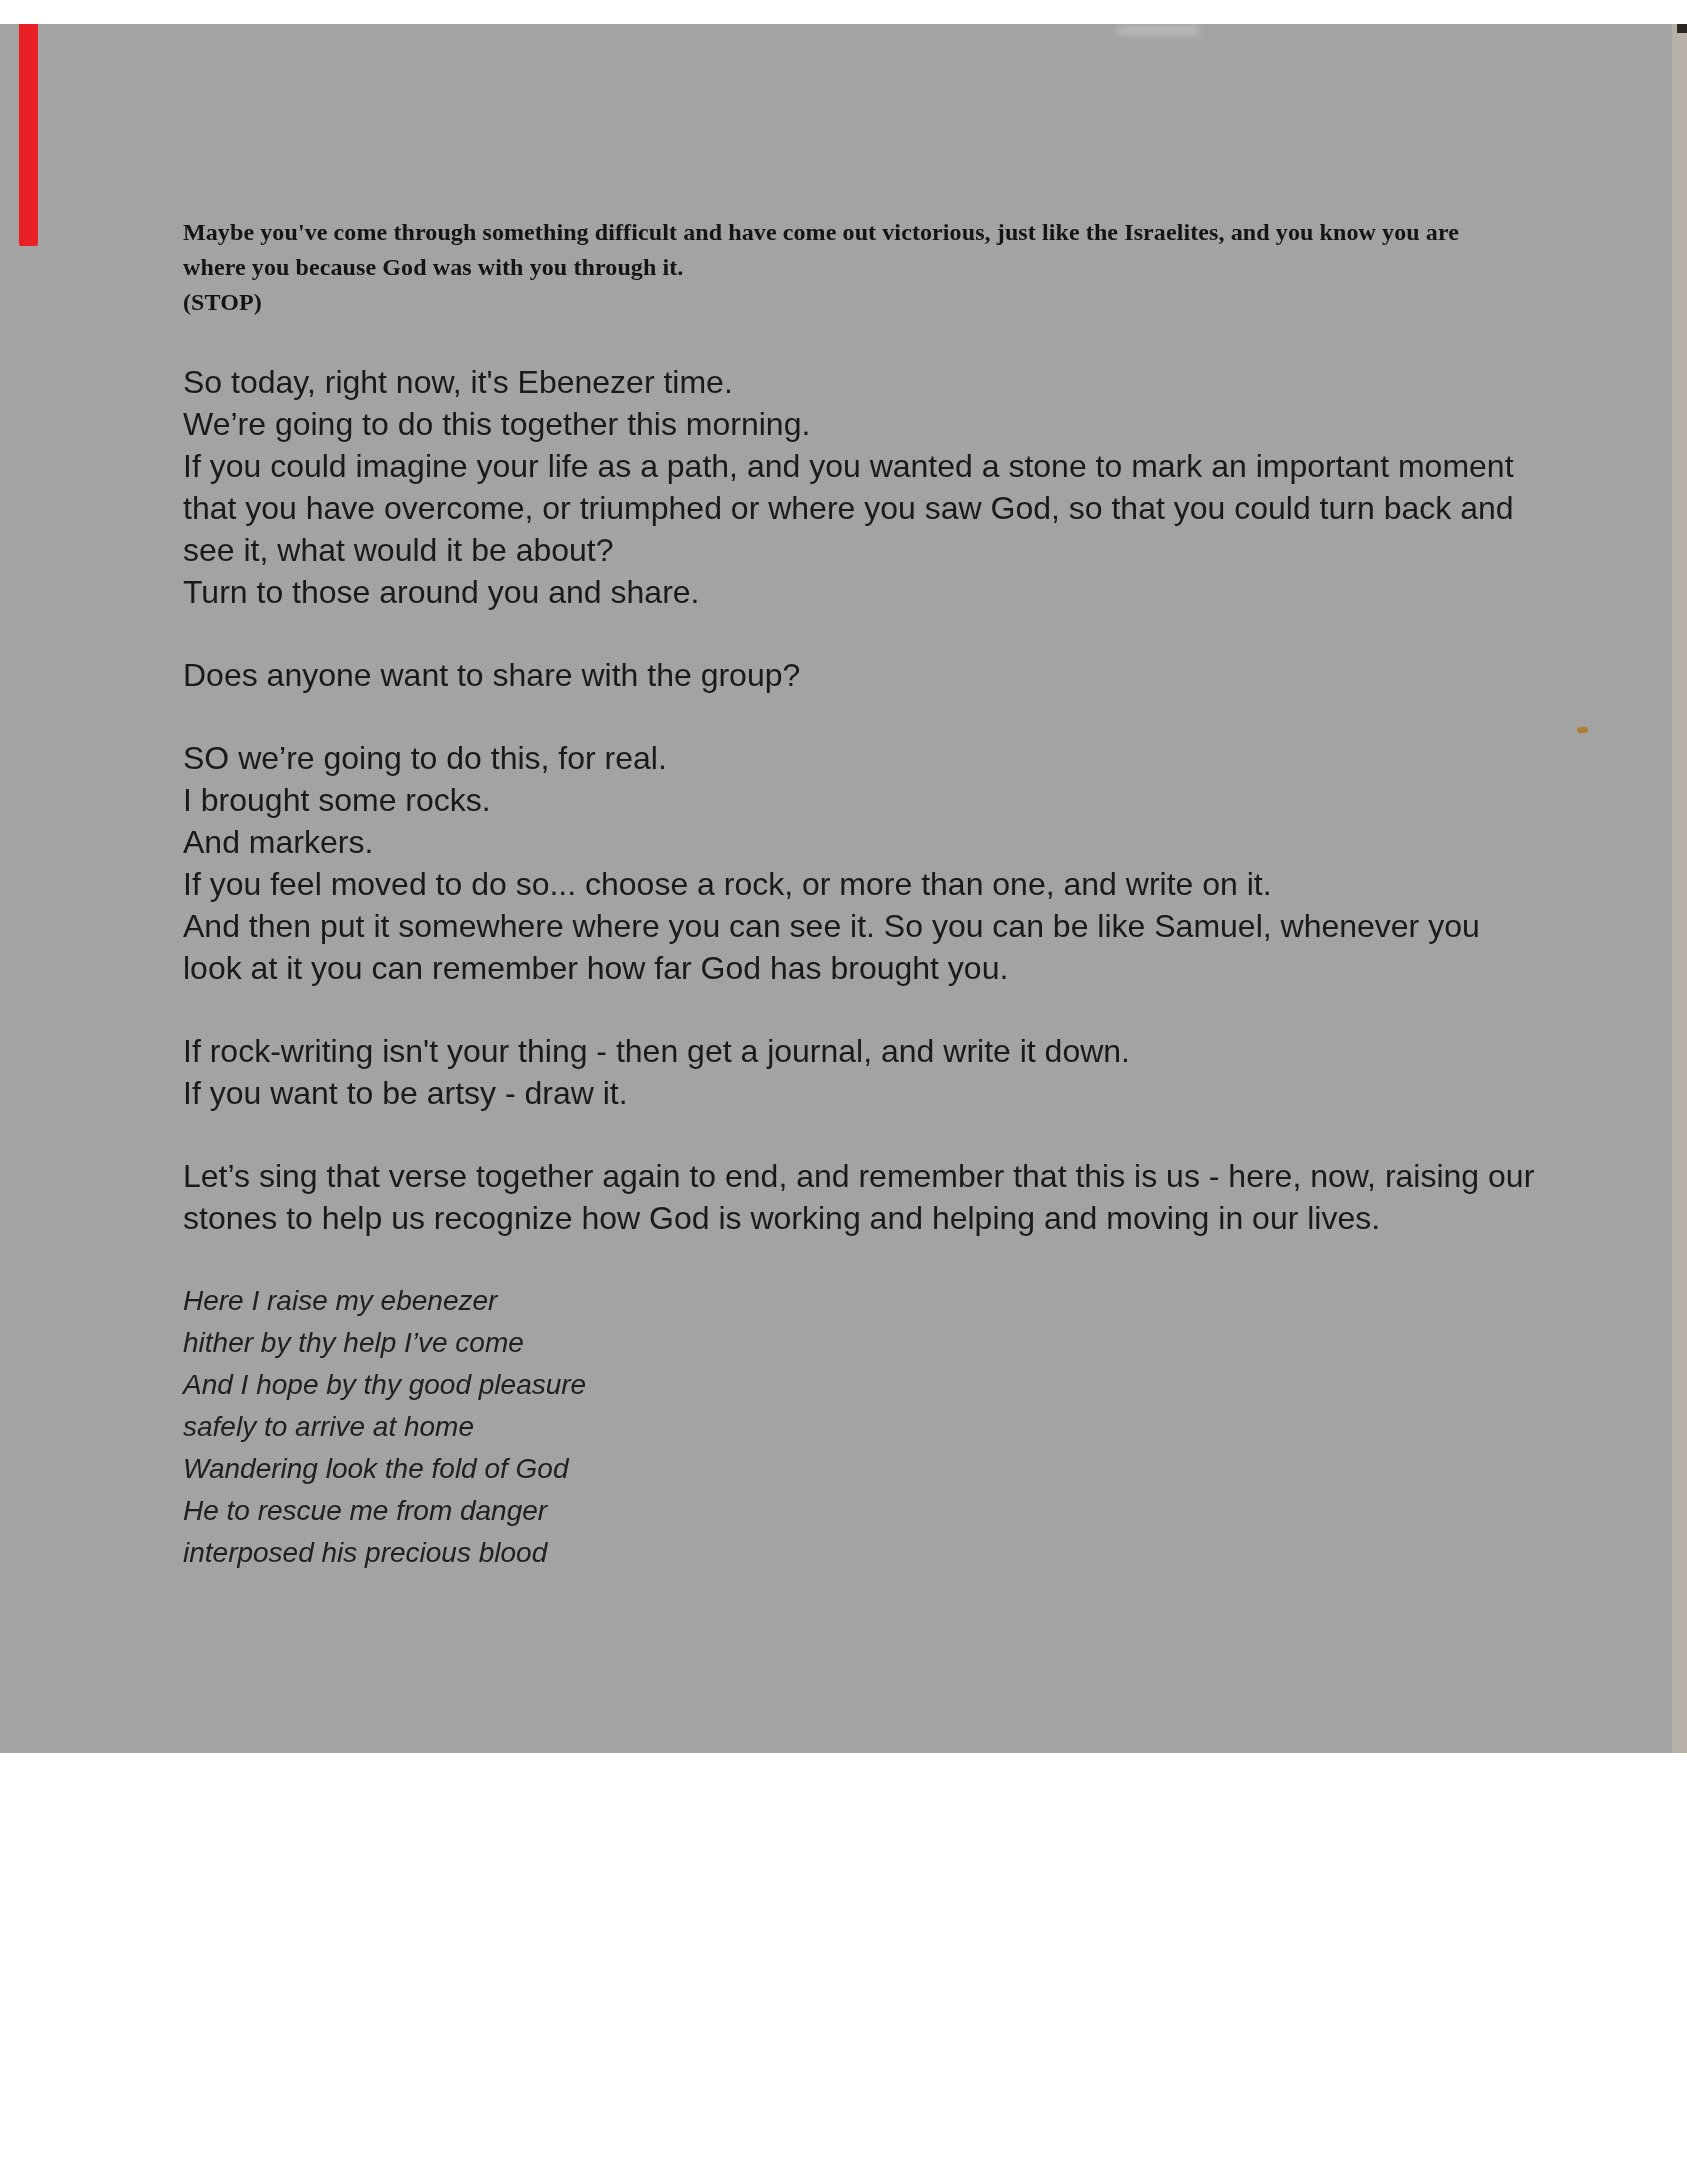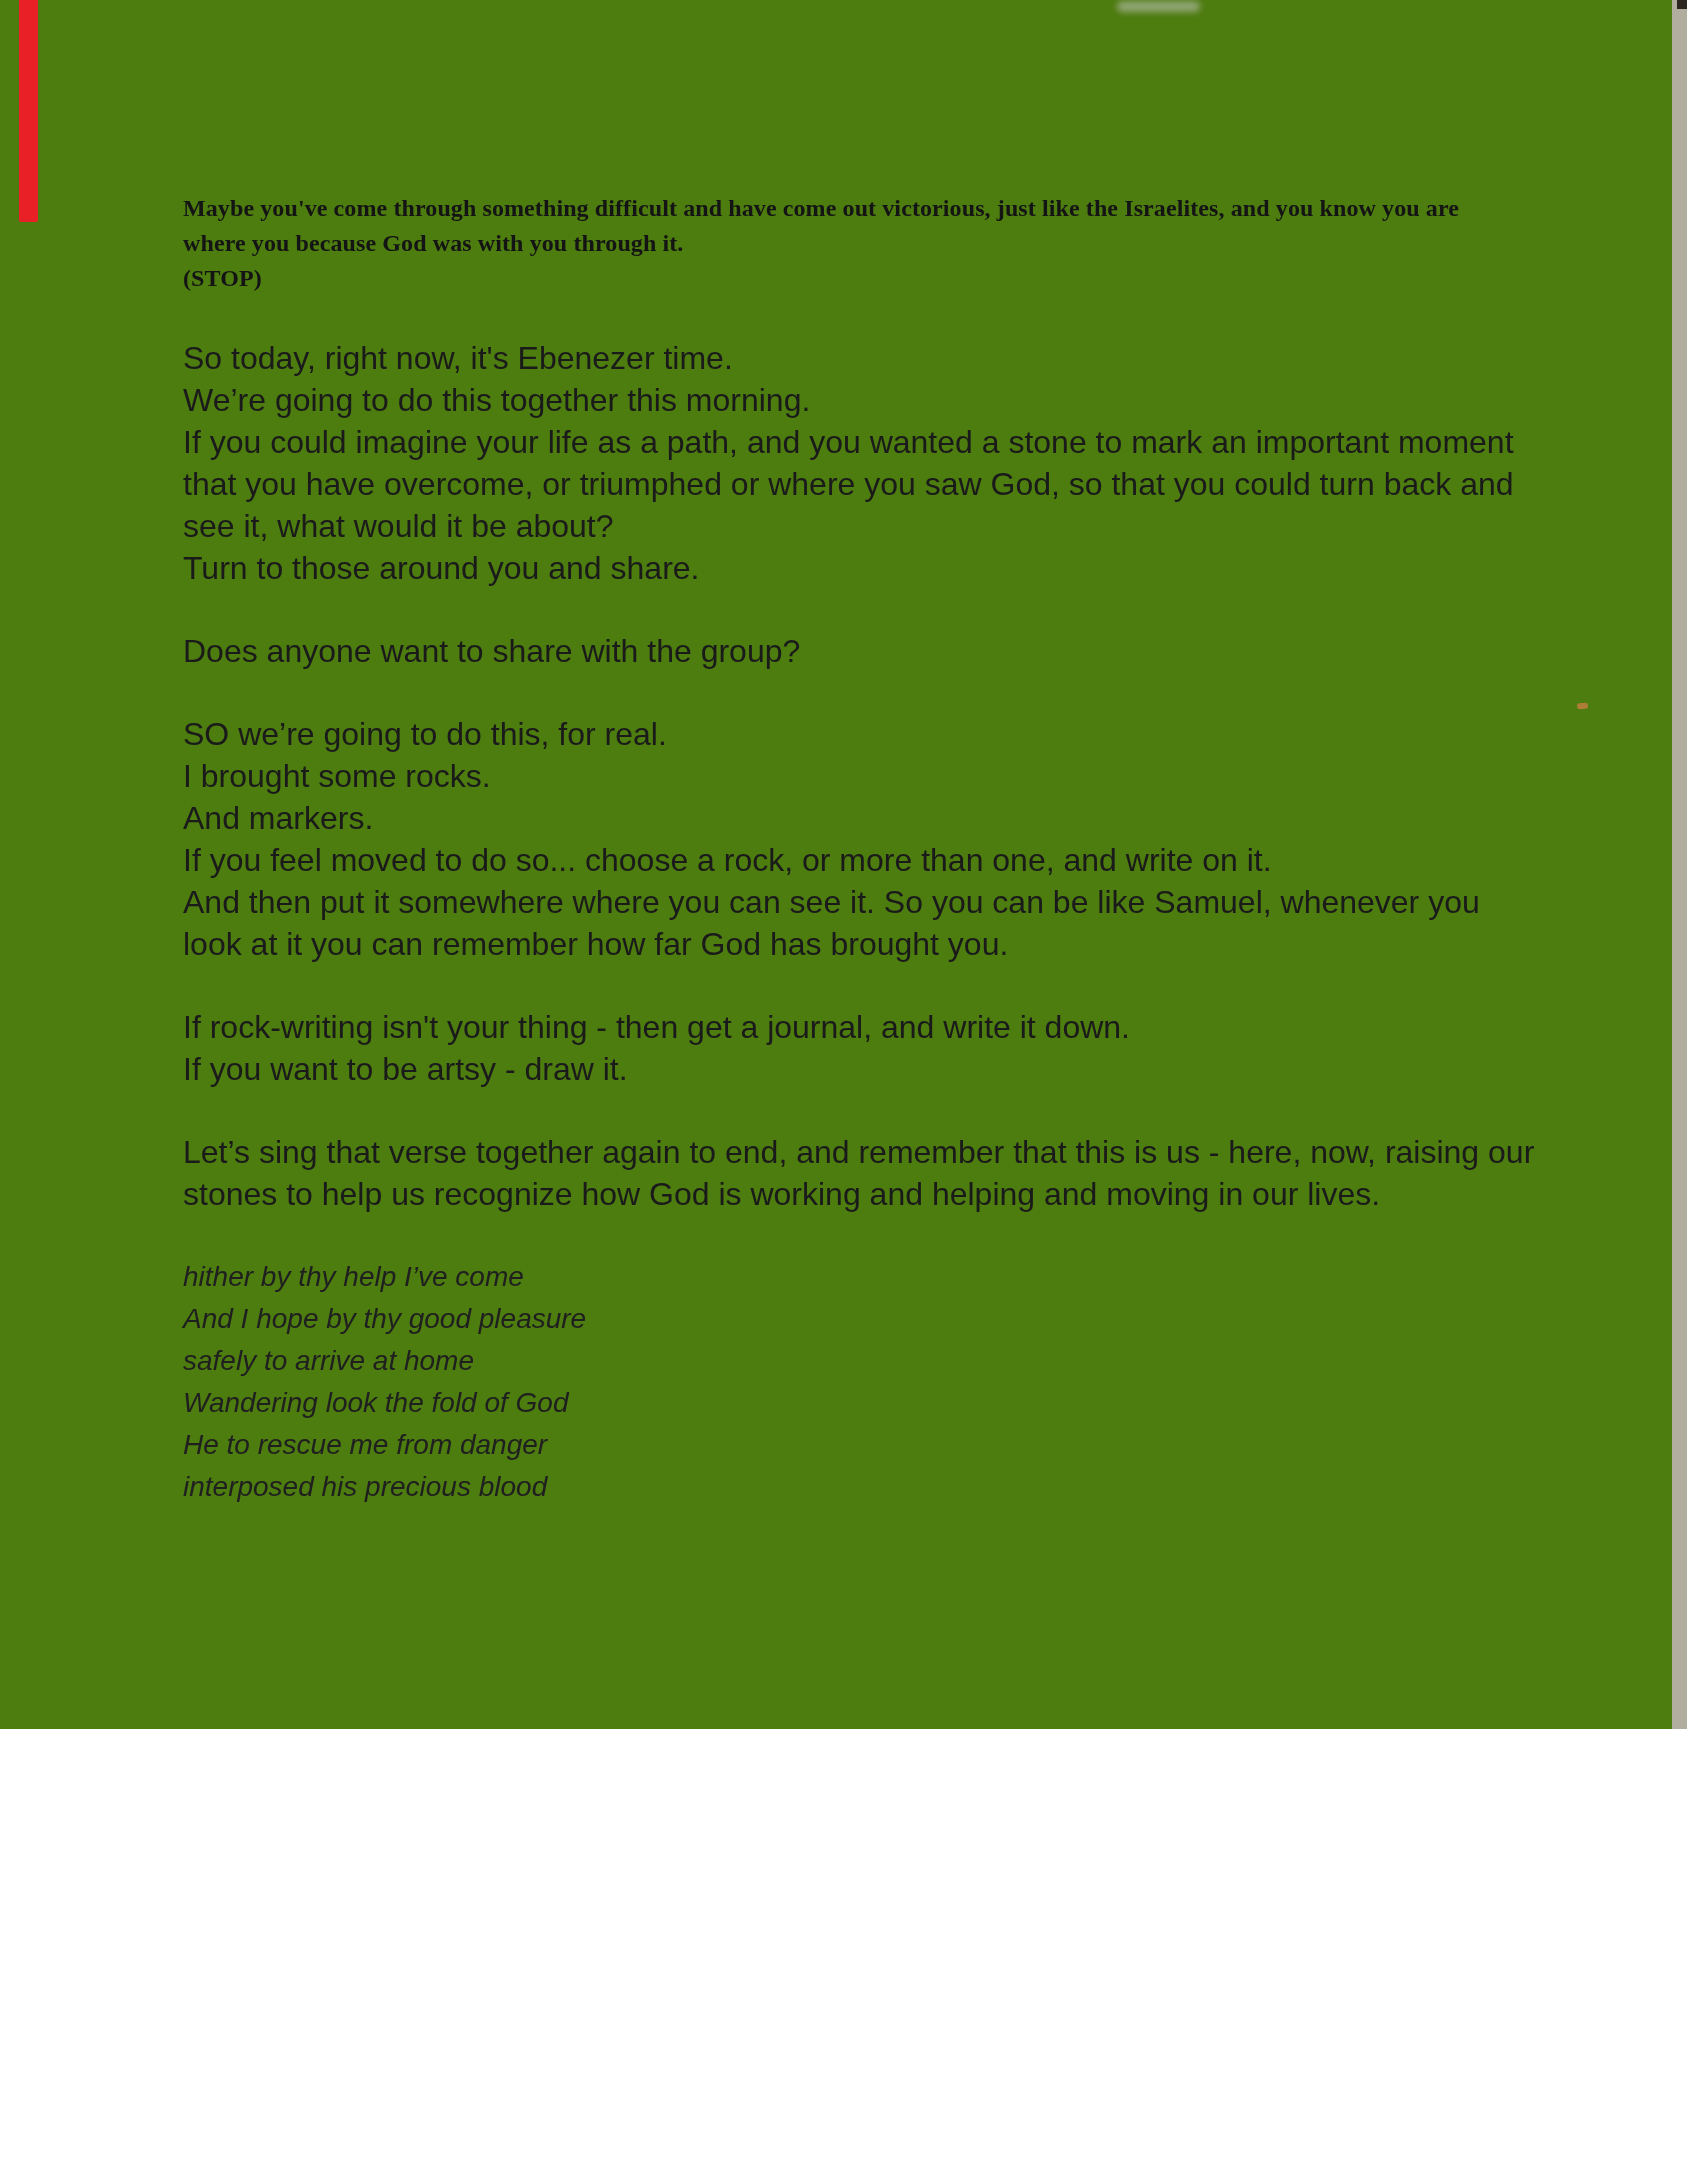--- a/index.html
+++ b/index.html
@@ -4,23 +4,24 @@
 <style>
   html, body {
     margin: 0;
     padding: 0;
     background: #ffffff;
   }
   .page {
     position: relative;
     width: 1687px;
     height: 1729px;
-    background: #4d7c0f;
+    background: #a3a3a3;
     overflow: hidden;
     font-family: "Liberation Sans", sans-serif;
+    margin-top: 24px;
   }
   .content {
     position: absolute;
     left: 183px;
     top: 191px;
     width: 1330px;
   }
   .block { margin: 0 0 41px 0; }
   .block:last-child { margin-bottom: 0; }
   .line { white-space: nowrap; }
@@ -124,20 +125,21 @@
       </div>
       <div class="block sans">
         <div class="line">If rock-writing isn't your thing - then get a journal, and write it down.</div>
         <div class="line">If you want to be artsy - draw it.</div>
       </div>
       <div class="block sans">
         <div class="line">Let’s sing that verse together again to end, and remember that this is us - here, now, raising our</div>
         <div class="line">stones to help us recognize how God is working and helping and moving in our lives.</div>
       </div>
       <div class="block italic">
+        <div class="line">Here I raise my ebenezer</div>
         <div class="line">hither by thy help I’ve come</div>
         <div class="line">And I hope by thy good pleasure</div>
         <div class="line">safely to arrive at home</div>
         <div class="line">Wandering look the fold of God</div>
         <div class="line">He to rescue me from danger</div>
         <div class="line">interposed his precious blood</div>
       </div>
     </div>
 
   <div class="artifact red-strip" style="background-color: rgb(233, 33, 39);"></div>

